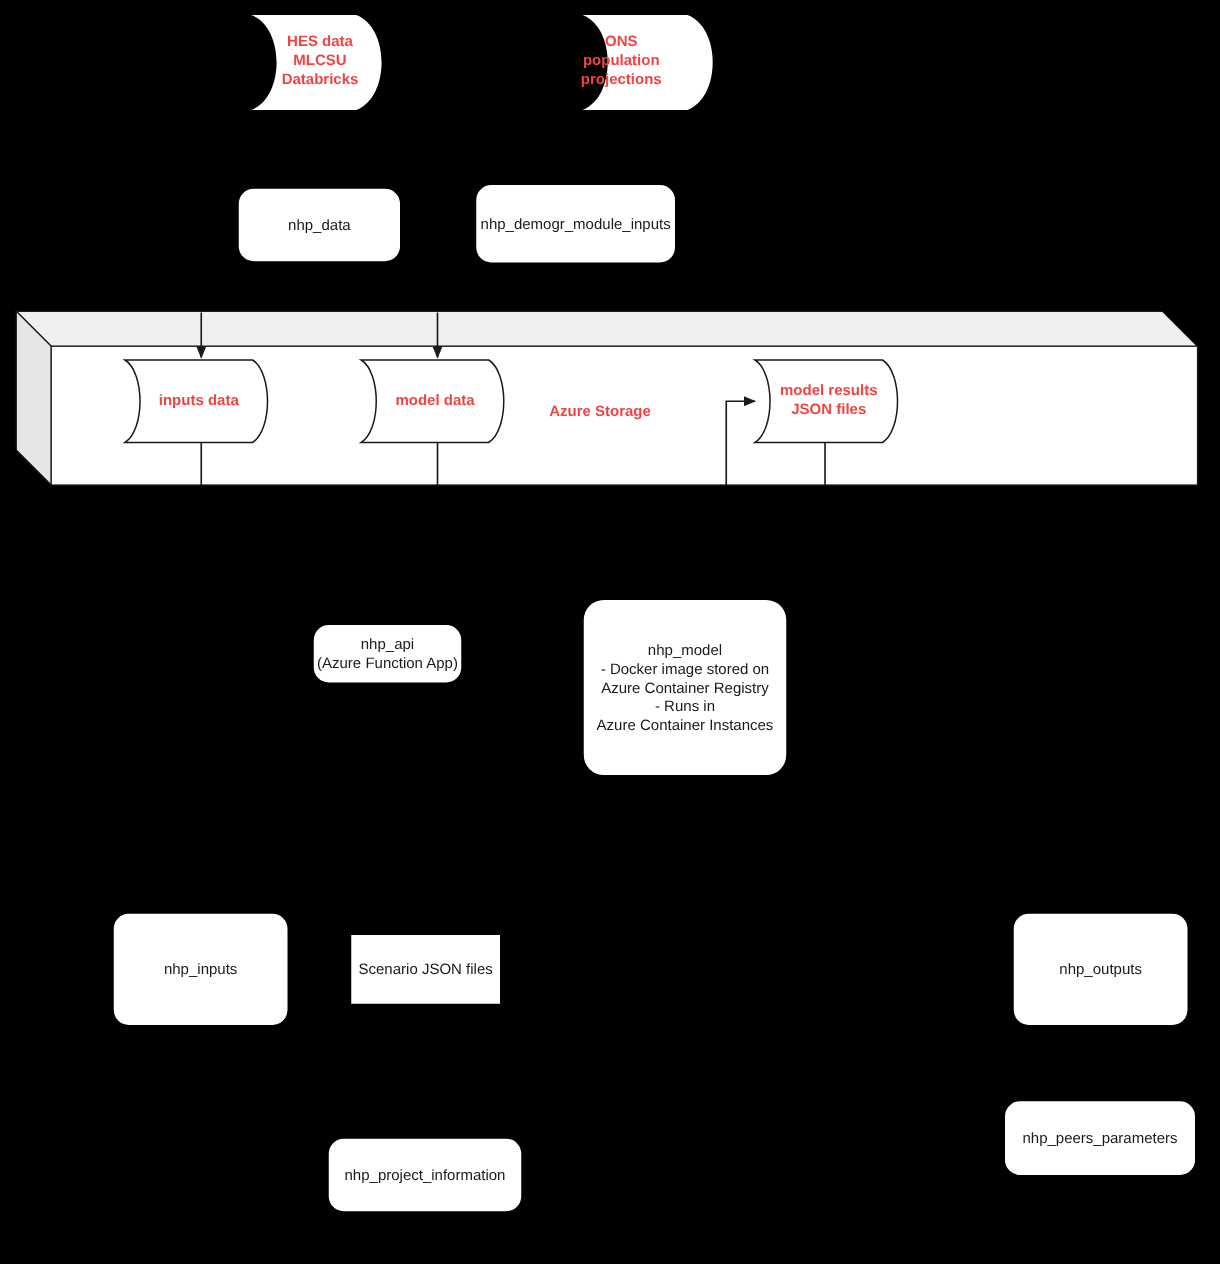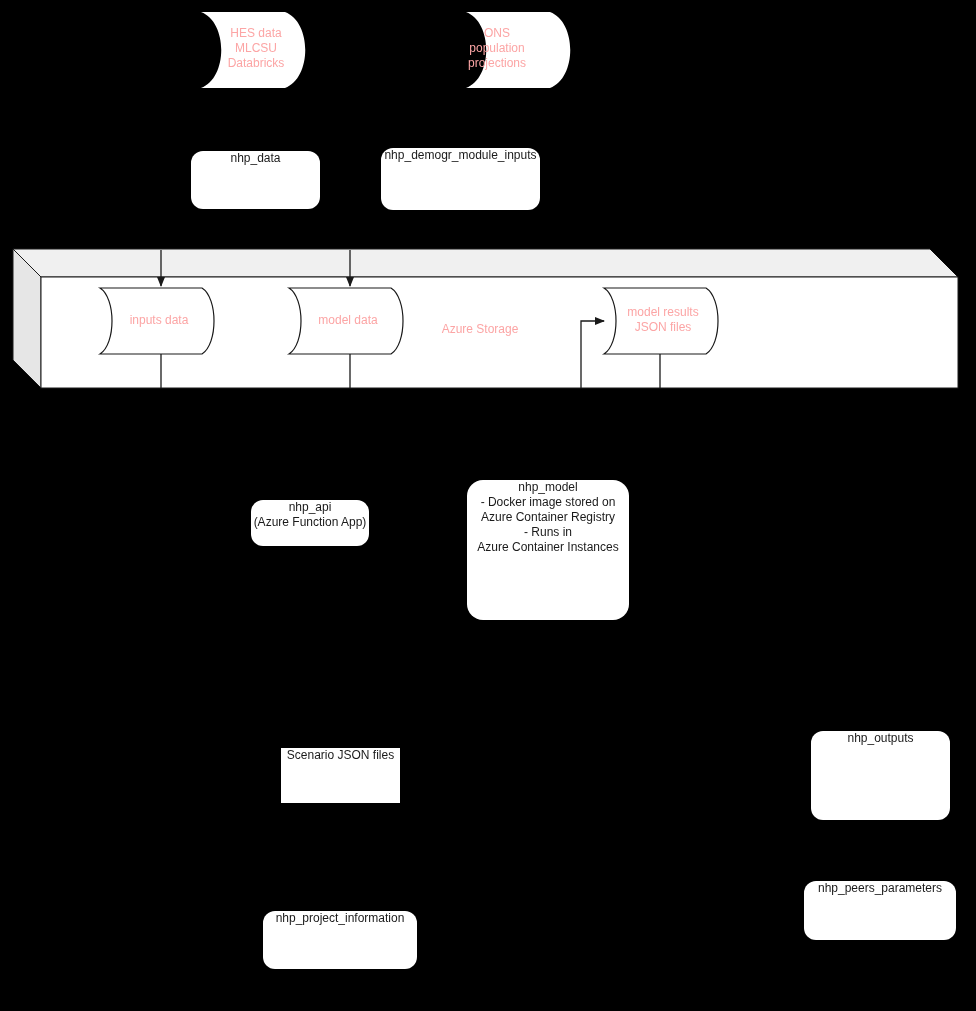--- a/index.html
+++ b/index.html
@@ -12,21 +12,21 @@
     width: 976px;
     height: 1011px;
     background: #000000;
     font-family: "Liberation Sans", sans-serif;
     overflow: hidden;
   }
   .node {
     position: absolute;
     box-sizing: border-box;
     display: flex;
-    align-items: flex-start;
+    align-items: center;
     justify-content: center;
     text-align: center;
     color: #1a1a1a;
     font-size: 12px;
     line-height: 15px;
     background: #ffffff;
     white-space: pre-line;
   }
   
   .rounded {
@@ -39,26 +39,27 @@
   svg.layer {
     position: absolute;
     left: 0;
     top: 0;
     width: 976px;
     height: 1011px;
     overflow: visible;
   }
   .lbl {
     position: absolute;
-    color: #fca5a5;
+    color: #ef4444;
     font-size: 12px;
     line-height: 15px;
     text-align: center;
     white-space: pre-line;
     pointer-events: none;
+    font-weight: bold;
   }
 </style>
 </head>
 <body>
 
 <div id="canvas">
 
   <svg class="layer" viewBox="0 0 976 1011">
 
     <path d="M 201,12 C 228,22 228,78 201,88 L 285,88 C 312,78 312,22 285,12 Z" fill="#ffffff" stroke="none"></path>
@@ -135,20 +136,23 @@
   </div>
 
   <div class="node rounded" style="left:467px; top:480px; width:162px; height:140px; border-radius:16px;">
     <span>nhp_model
 - Docker image stored on
 Azure Container Registry
 - Runs in
 Azure Container Instances</span>
   </div>
 
+  <div class="node rounded" style="left:91px; top:731px; width:139px; height:89px;">
+    <span>nhp_inputs</span>
+  </div>
 
   <div class="node sharp" style="left:281px; top:748px; width:119px; height:55px;">
     <span>Scenario JSON files</span>
   </div>
 
   <div class="node rounded" style="left:811px; top:731px; width:139px; height:89px;">
     <span>nhp_outputs</span>
   </div>
 
   <div class="node rounded" style="left:263px; top:911px; width:154px; height:58px;">

